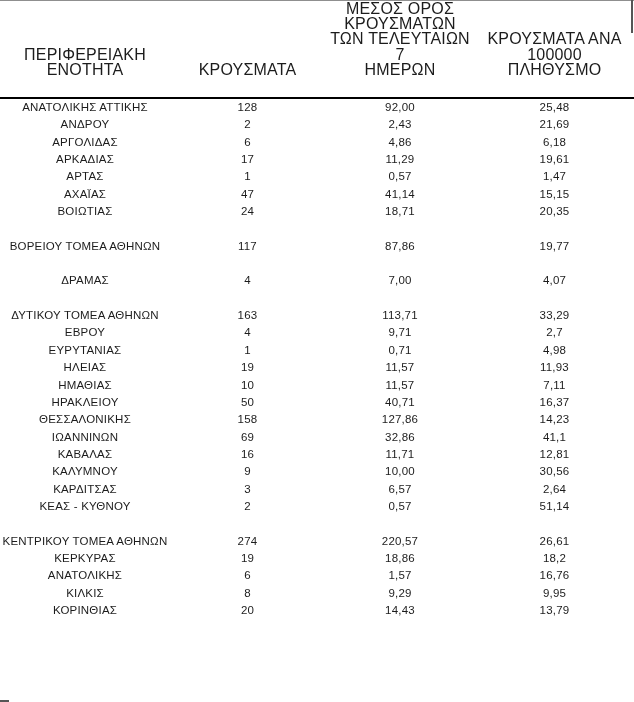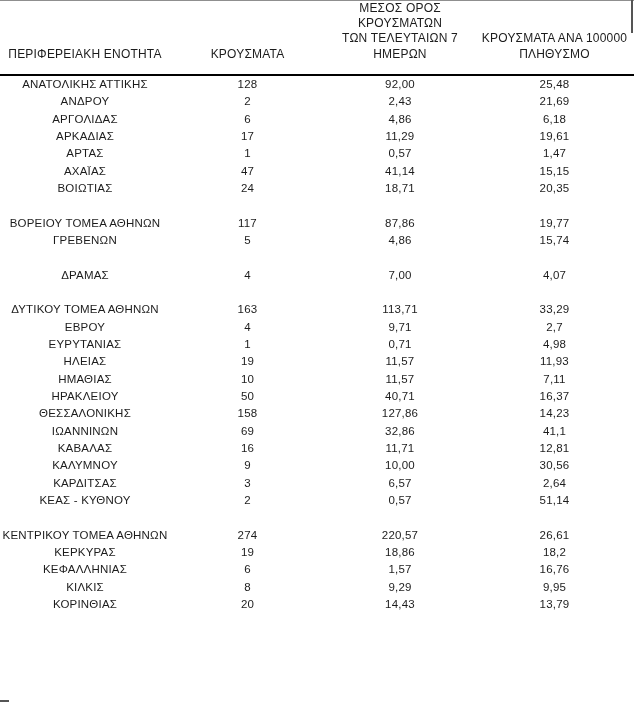--- a/index.html
+++ b/index.html
@@ -38,29 +38,29 @@
     background: #555555;
   }
   table.cases {
     border-collapse: collapse;
     table-layout: fixed;
     width: 634px;
     margin-top: 1px;
   }
   table.cases th {
     font-weight: normal;
-    font-size: 12px;
+    font-size: 16px;
     letter-spacing: 0.2px;
     color: #1c1c1c;
     text-align: center;
     vertical-align: bottom;
     white-space: pre-line;
     line-height: 15.2px;
     height: 55px;
-    padding: 0 0 12px 0;
+    padding: 0 0 20px 0;
     border-bottom: 2px solid #000000;
   }
   table.cases td {
     font-size: 11.5px;
     letter-spacing: 0.2px;
     color: #1c1c1c;
     text-align: center;
     vertical-align: middle;
     height: 17.35px;
     line-height: 17.35px;
@@ -143,26 +143,20 @@
         </tr>
         <tr class="spacer">
           <td colspan="4"></td>
         </tr>
         <tr>
           <td>ΒΟΡΕΙΟΥ ΤΟΜΕΑ ΑΘΗΝΩΝ</td>
           <td>117</td>
           <td>87,86</td>
           <td>19,77</td>
         </tr>
-        <tr>
-          <td>ΓΡΕΒΕΝΩΝ</td>
-          <td>5</td>
-          <td>4,86</td>
-          <td>15,74</td>
-        </tr>
         <tr class="spacer">
           <td colspan="4"></td>
         </tr>
         <tr>
           <td>ΔΡΑΜΑΣ</td>
           <td>4</td>
           <td>7,00</td>
           <td>4,07</td>
         </tr>
         <tr class="spacer">
@@ -249,21 +243,21 @@
           <td>220,57</td>
           <td>26,61</td>
         </tr>
         <tr>
           <td>ΚΕΡΚΥΡΑΣ</td>
           <td>19</td>
           <td>18,86</td>
           <td>18,2</td>
         </tr>
         <tr>
-          <td>ΚΕΦΑΛΛΗΝΙΑΣ</td>
+          <td>ΑΝΑΤΟΛΙΚΗΣ</td>
           <td>6</td>
           <td>1,57</td>
           <td>16,76</td>
         </tr>
         <tr>
           <td>ΚΙΛΚΙΣ</td>
           <td>8</td>
           <td>9,29</td>
           <td>9,95</td>
         </tr>

